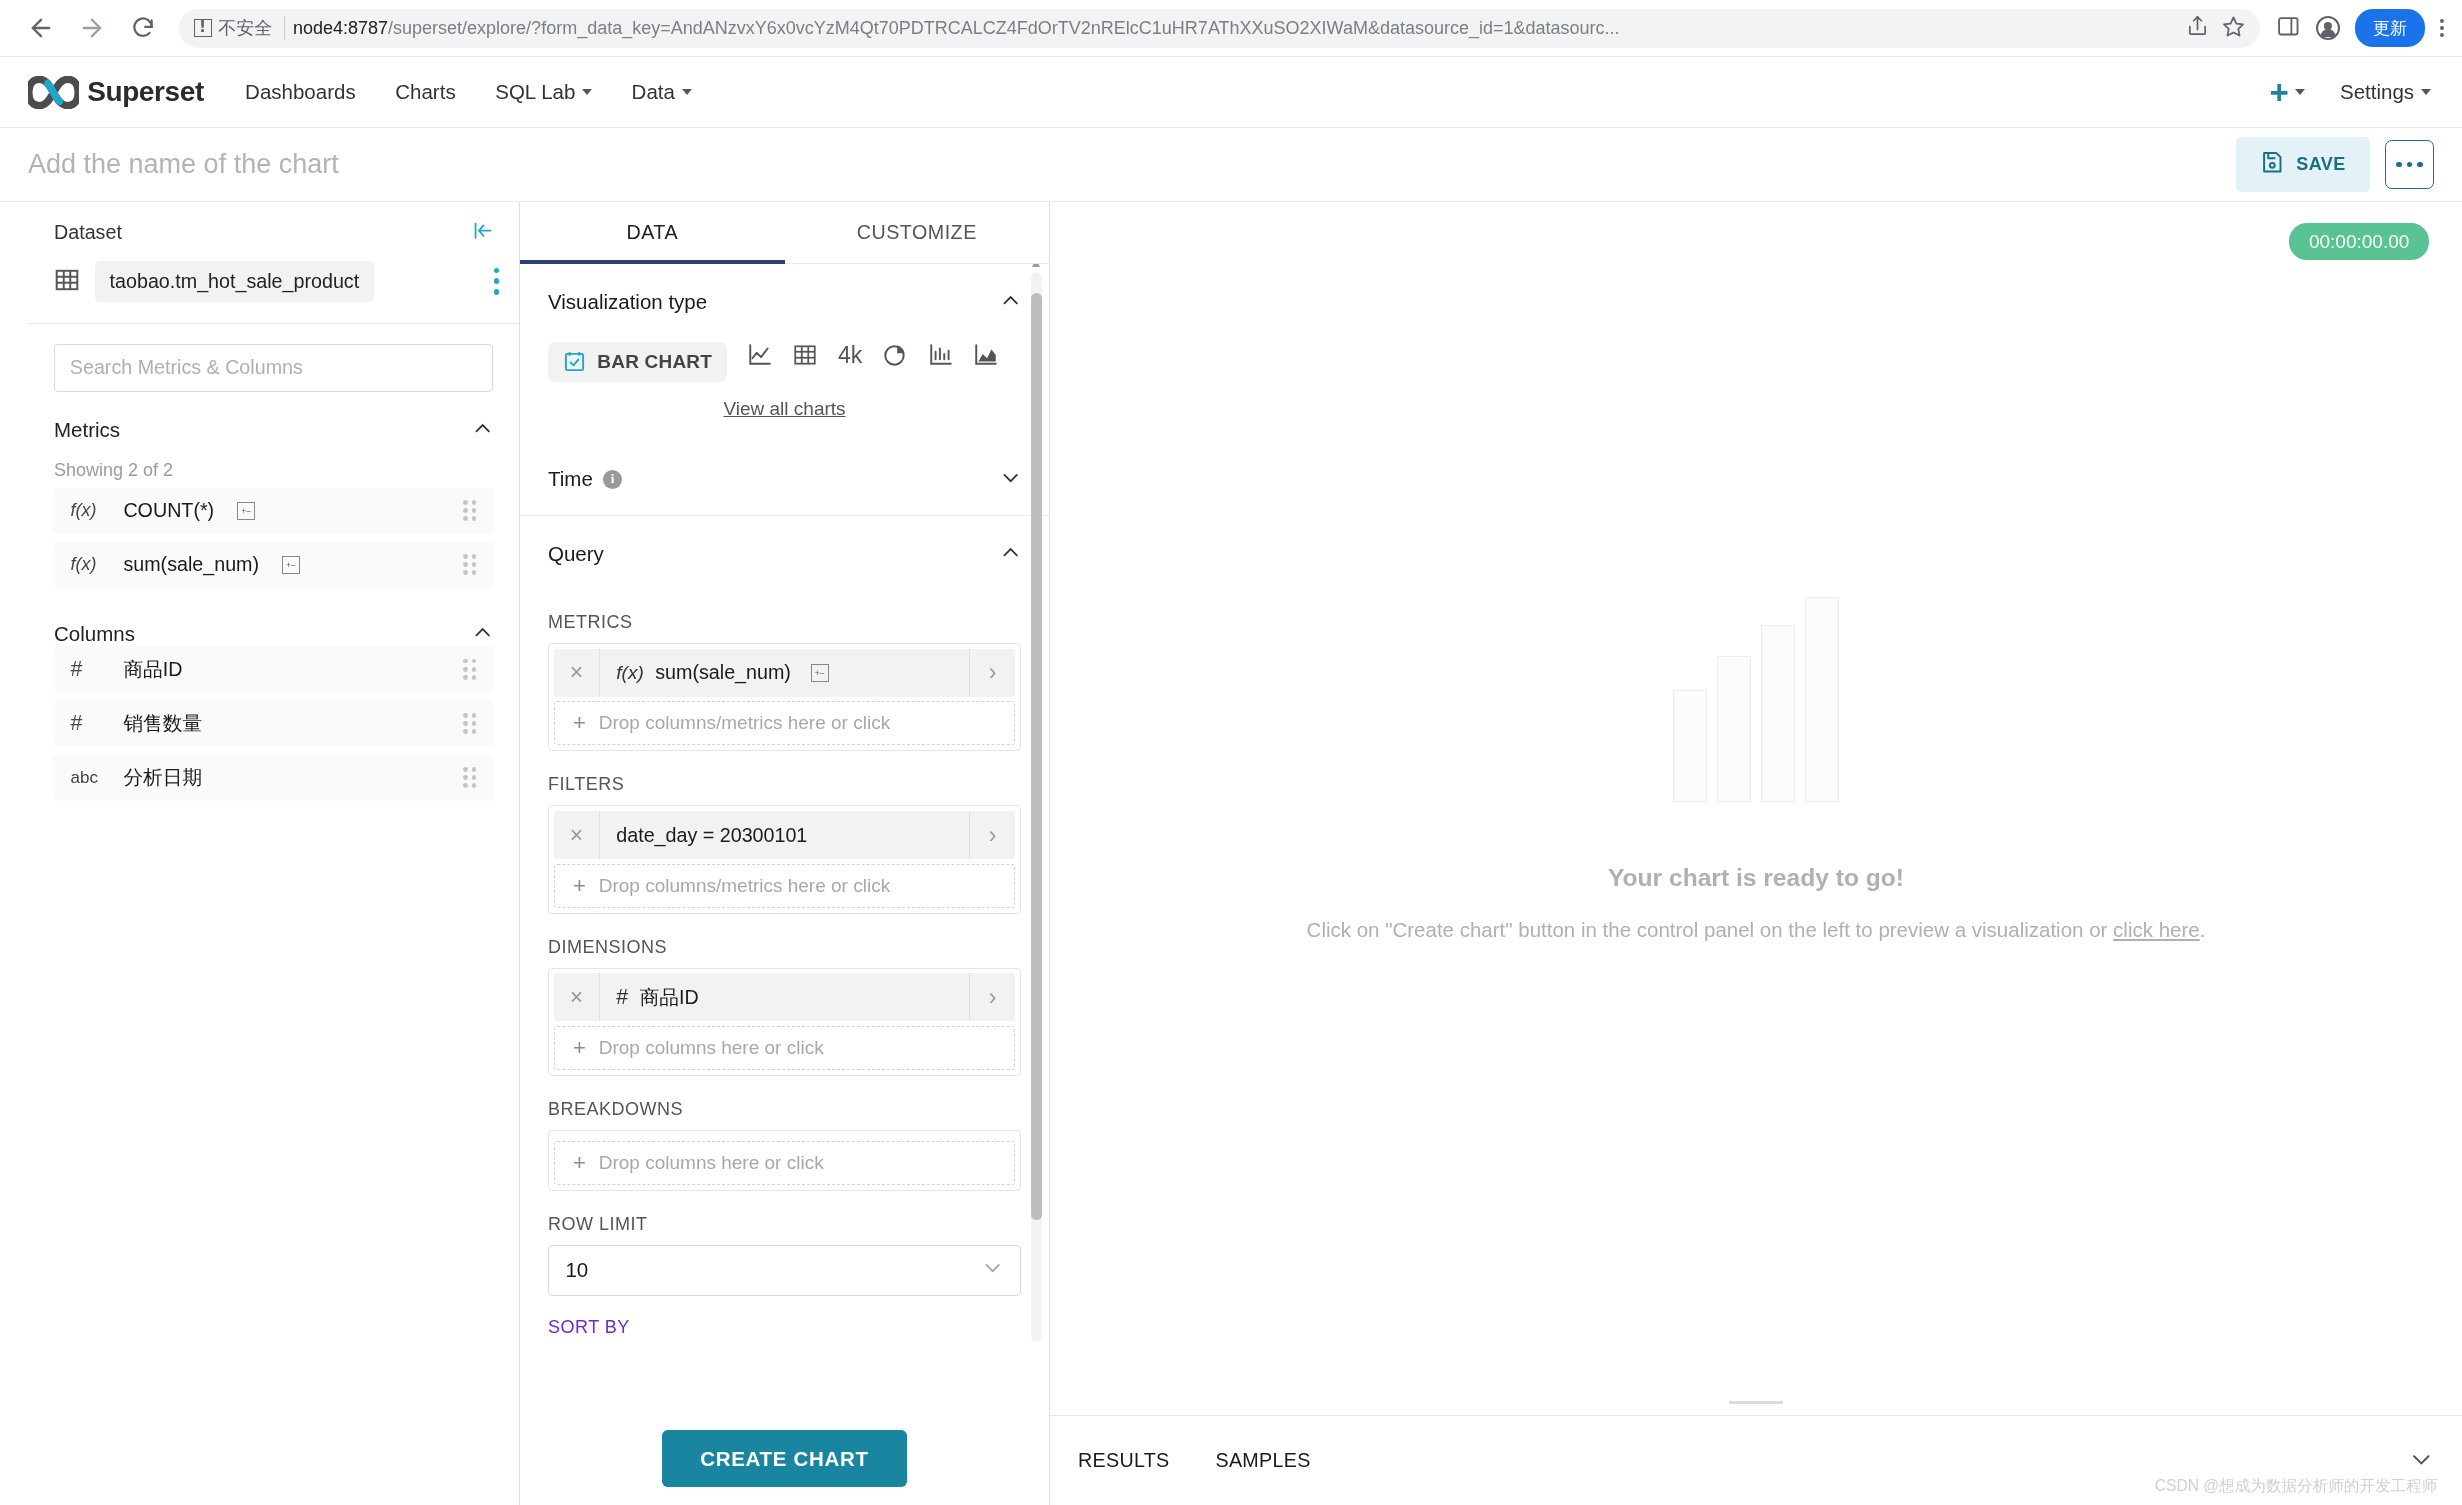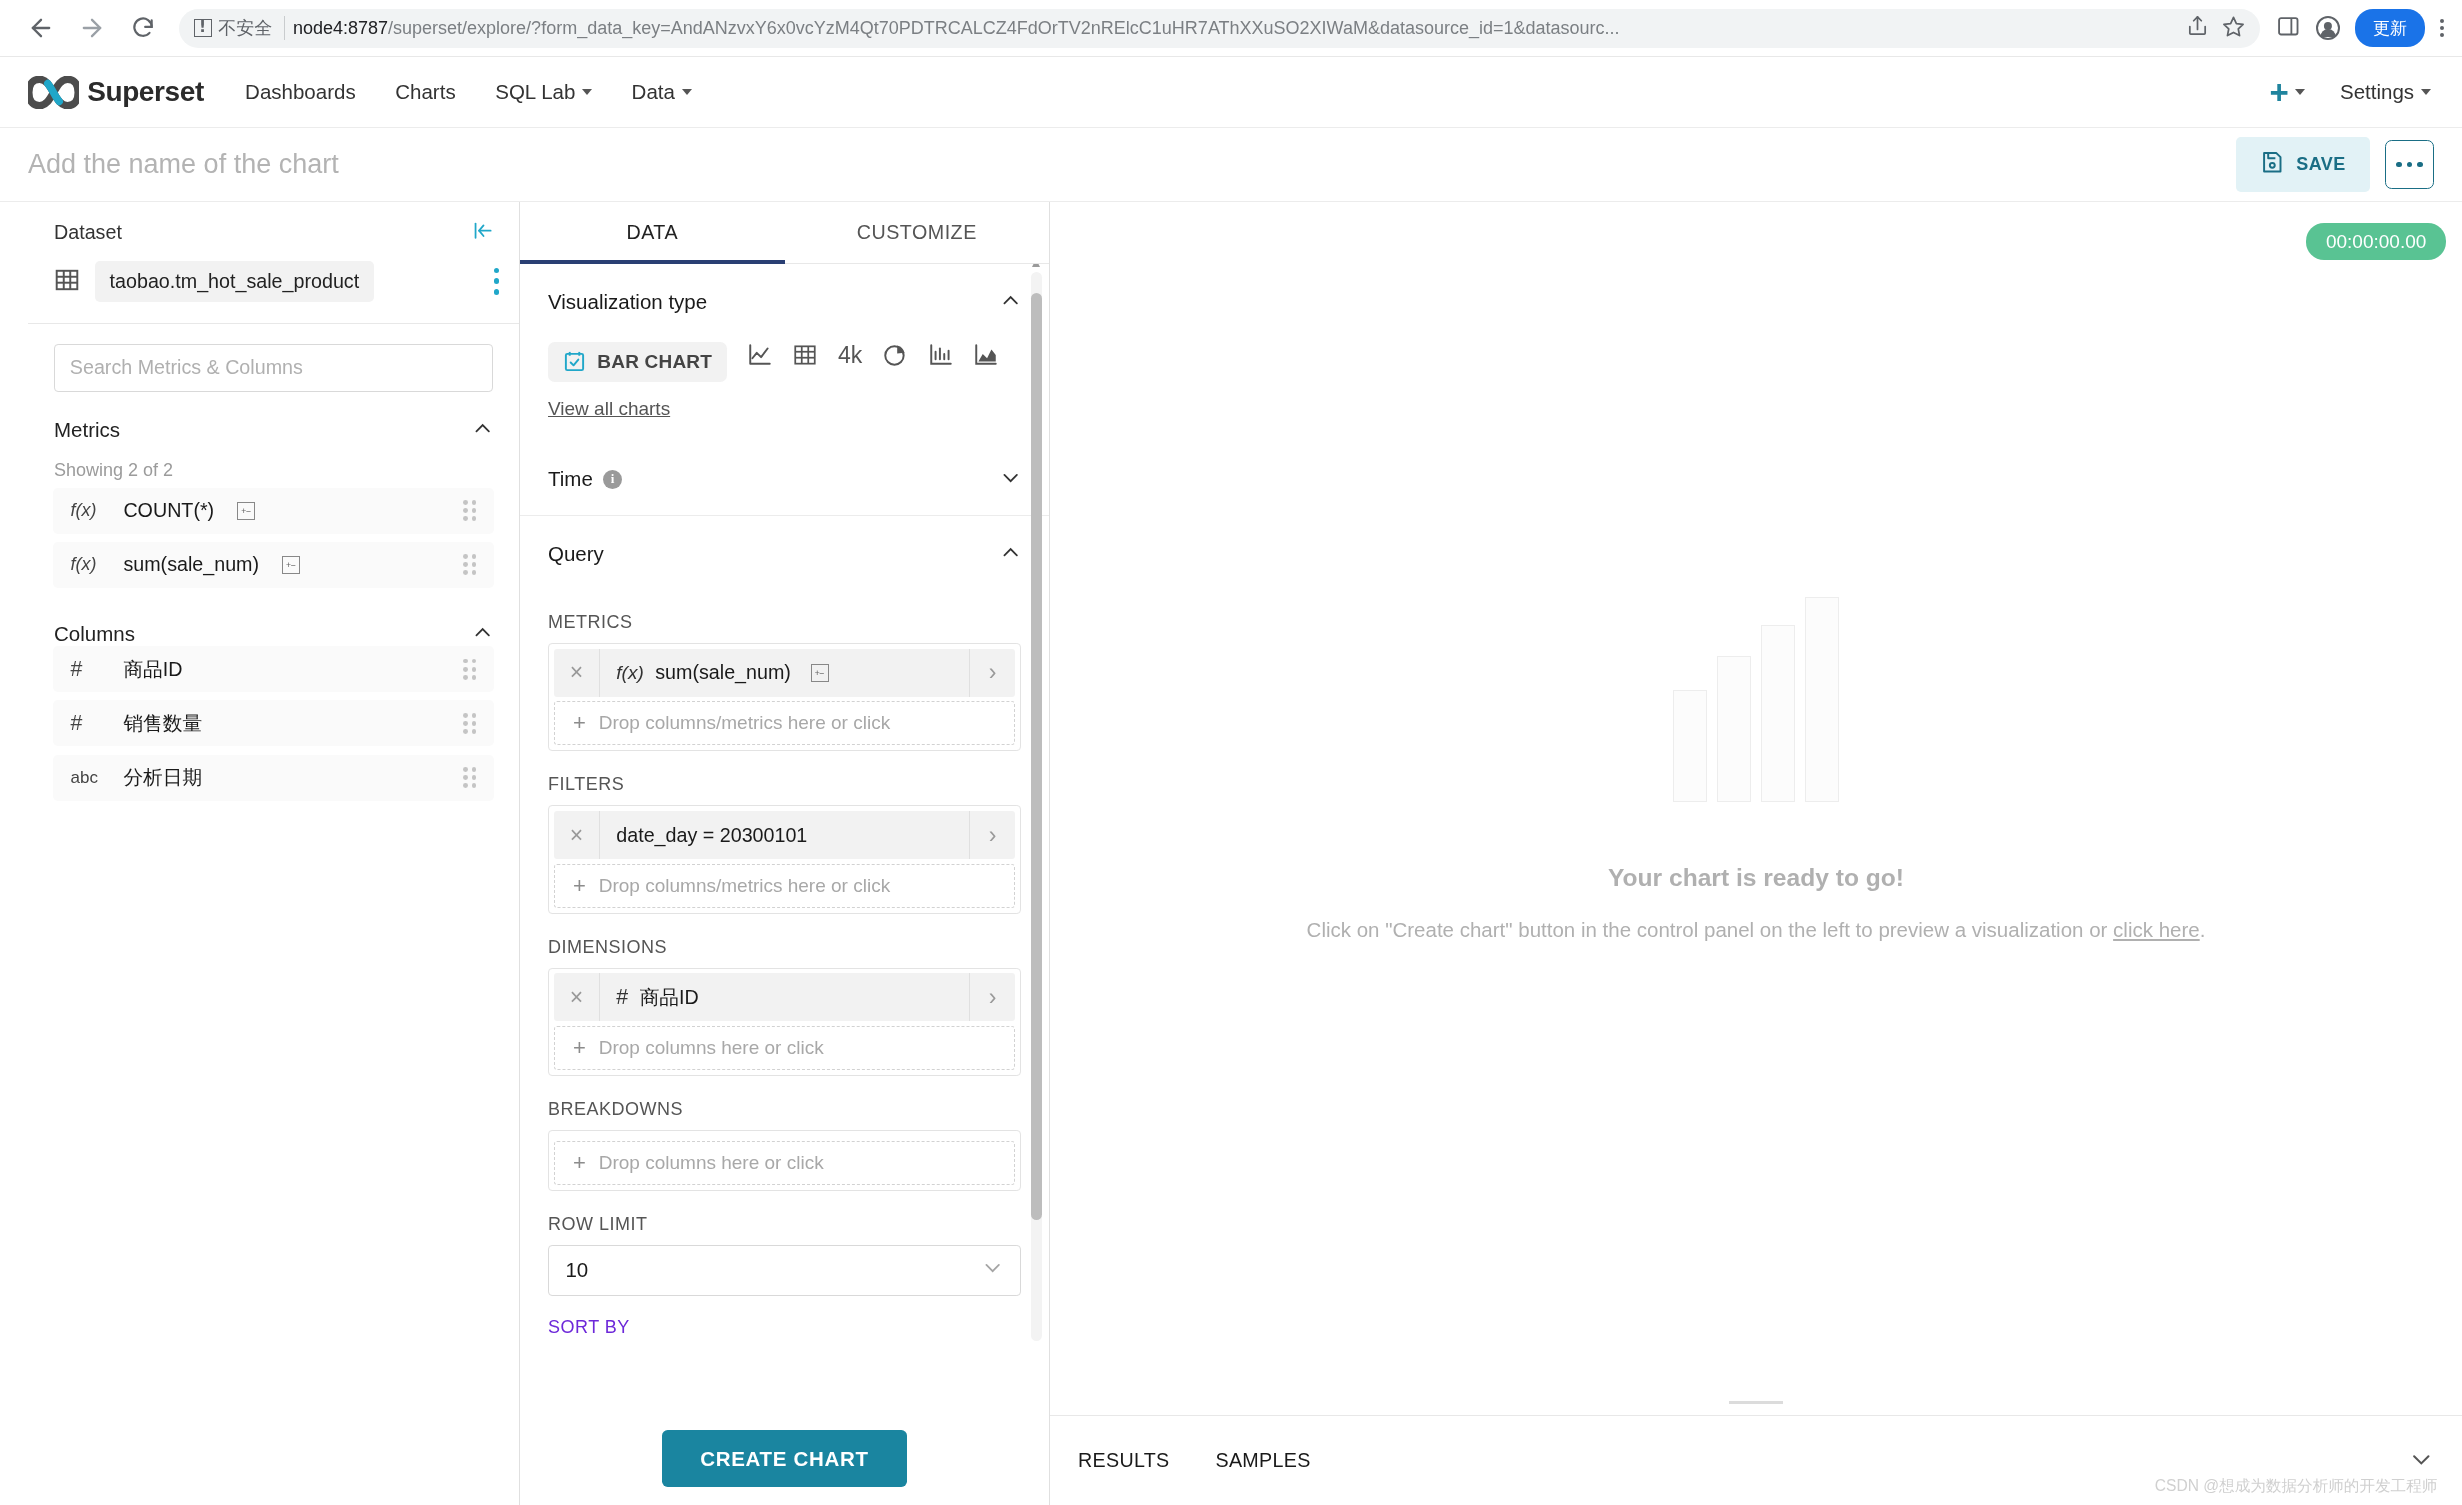--- a/index.html
+++ b/index.html
@@ -241,21 +241,21 @@
   }
   .viz-chip{
     background:#f2f2f2;border-radius:6.6px;
     display:flex;align-items:center;gap:11.5px;
     padding: 8.2px 14.8px;
     font-size:19px;font-weight:bold;color:#444;letter-spacing:0.2px;
   }
   .viz-ico{color:#555;display:flex;align-items:center;}
   .viz-4k{font-size:23px;color:#555;font-weight:500;}
   .view-all{
-    text-align:left;padding: 16.4px 28px 21.3px 28px;
+    text-align:center;padding: 16.4px 28px 21.3px 28px;
     font-size:19px;color:#555;text-decoration:underline;
   }
   .ctrl-field-label{
     font-size:18px;color:#555;letter-spacing:0.5px;
     padding: 23px 28px 9.8px 28px;
   }
   .dnd-box{
     margin: 0 28px;
     border:0.8px solid #e3e3e3;border-radius:4.1px;
     padding:4.9px; background:#fff;
@@ -303,21 +303,21 @@
     font-size:20.5px;font-weight:bold;letter-spacing:0.7px;
     border-radius:5.7px;
     padding: 16.4px 38px;
   }
 
   
   .panel-chart{
     flex:1 1 auto;display:flex;flex-direction:column;position:relative;background:#fff;
   }
   .timer-badge{
-    position:absolute;top:21.3px;right:16px;
+    position:absolute;top:21.3px;right:33px;
     background:#59c393;color:#fff;
     font-size:19px;border-radius:18px;
     padding: 7.4px 19.7px;
     font-family:"Liberation Sans",sans-serif;
   }
   .chart-empty{
     flex:1;display:flex;flex-direction:column;align-items:center;justify-content:center;
     padding-bottom: 74px;
   }
   .placeholder-bars{display:flex;align-items:flex-end;gap:9.8px;height:205px;margin-bottom:62px;}

